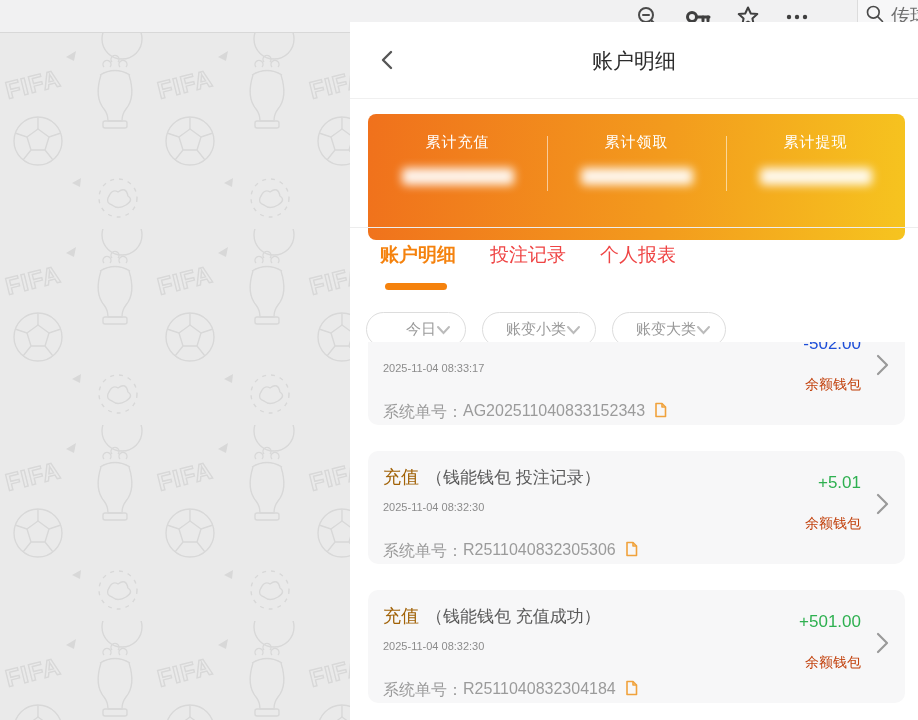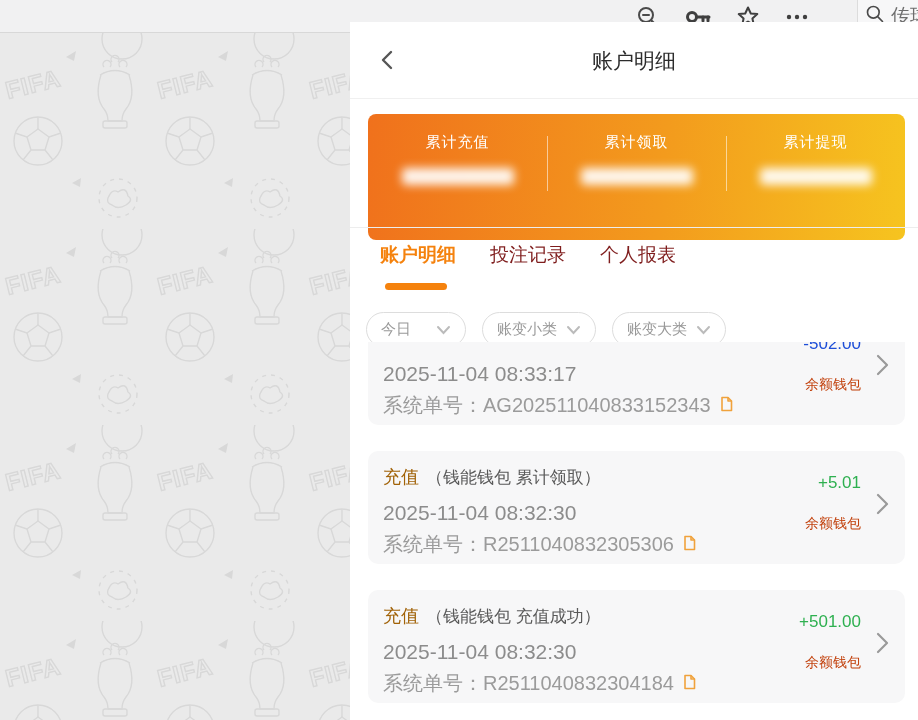--- a/index.html
+++ b/index.html
@@ -41,44 +41,44 @@
   .summary-col + .summary-col::before { content:""; position:absolute; left:0; top:22px;
     width:1px; height:55px; background:rgba(255,255,255,.55); }
   .summary-label { margin-top:19px; color:#fff; font-size:15px; font-weight:500; letter-spacing:1px; }
   .blur-bar { margin-top:16px; width:112px; height:17px; border-radius:4px;
     background:rgba(255,255,255,.92); filter:blur(5px); }
 
   .section-divider { position:absolute; left:0; top:205px; width:568px; height:1px; background:#ededed; }
 
   
   .tabs { position:absolute; left:30px; top:220px; display:flex; gap:34px; }
-  .tab { font-size:19px; color:#7f1d1d; cursor:pointer; }
+  .tab { font-size:19px; color:#ef4444; cursor:pointer; }
   .tab.active { color:#f5820d; font-weight:bold; }
   .tab-underline { position:absolute; left:35px; top:261px; width:62px; height:7px;
     border-radius:4px; background:#f5820d; }
 
   
   .filters { position:absolute; left:16px; top:290px; display:flex; gap:16px; }
   .pill { height:35px; border:1px solid #ddd; border-radius:18px; background:#fff;
-    display:flex; align-items:center; justify-content:space-between; padding:0 14px;
+    display:flex; align-items:center; justify-content:flex-end; padding:0 14px;
     color:#999; font-size:15px; cursor:pointer; }
   .pill-today { width:100px; } .pill-wide { width:114px; }
   .pill svg { flex:none; }
 
   
   .tx-list { position:absolute; left:0; top:320px; width:568px; height:367px; overflow:hidden;
     padding:0 13px 0 18px; }
   .tx-card { position:relative; width:537px; height:113px; background:#f7f7f8; border-radius:10px;
     padding:14px 16px 0 15px; margin-bottom:26px; cursor:pointer; }
   .tx-card.clipped { margin-top:-30px; }
   .tx-title-row { font-size:18px; height:24px; }
   .tx-title-main { font-weight:normal; color:#a16207; }
   .tx-sub { font-size:17px; color:#595959; margin-left:7px; }
-  .tx-date { margin-top:12px; font-size:21px; color:#8c8c8c; }
-  .tx-order { margin-top:6px; font-size:20px; color:#9b9b9b; display:flex; align-items:center; }
+  .tx-date { margin-top:12px; font-size:11px; color:#8c8c8c; }
+  .tx-order { margin-top:28px; font-size:16px; color:#9b9b9b; display:flex; }
   .tx-order .copy-icon { margin-left:8px; cursor:pointer; }
   .tx-amount { position:absolute; right:44px; top:22px; font-size:17px; font-weight:500; }
   .tx-amount.positive { color:#2eb050; }
   .tx-amount.negative { color:#1d4ed8; }
   .tx-wallet { position:absolute; right:44px; top:64px; font-size:14px; color:#c2410c; }
   .tx-chevron { position:absolute; right:16px; top:42px; }
 </style>
 </head>
 <body>
 
@@ -224,21 +224,21 @@
         <div class="tx-amount negative">-502.00</div>
         <div class="tx-wallet">余额钱包</div>
         <span class="tx-chevron">
           <svg width="13" height="22" viewBox="0 0 13 22" fill="none" stroke="#9a9a9a" stroke-width="2.2" stroke-linecap="round" stroke-linejoin="round">
               <polyline points="2,2 11,11 2,20"></polyline>
             </svg>
         </span>
       </div>
 
       <div class="tx-card">
-        <div class="tx-title-row"><span class="tx-title-main">充值</span><span class="tx-sub">（钱能钱包 累计领取）</span></div>
+        <div class="tx-title-row"><span class="tx-title-main">充值</span><span class="tx-sub">（钱能钱包 投注记录）</span></div>
         <div class="tx-date">2025-11-04 08:32:30</div>
         <div class="tx-order">
           <span>系统单号：</span>
           <span>R2511040832305306</span>
           <span class="copy-icon">
             <svg width="14" height="16" viewBox="0 0 14 16" fill="none" stroke="#f0a23c" stroke-width="1.6" stroke-linejoin="round">
                 <path d="M3 1.5h6l3.5 3.5v9.5h-9.5z"></path>
                 <path d="M9 1.5v3.5h3.5"></path>
               </svg>
           </span>

